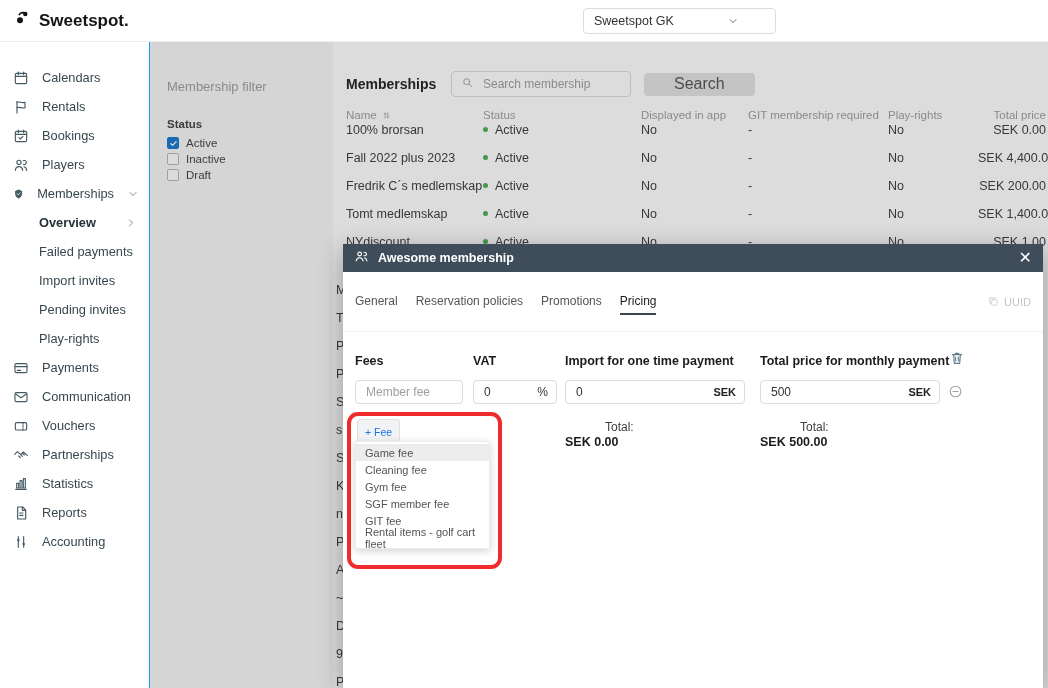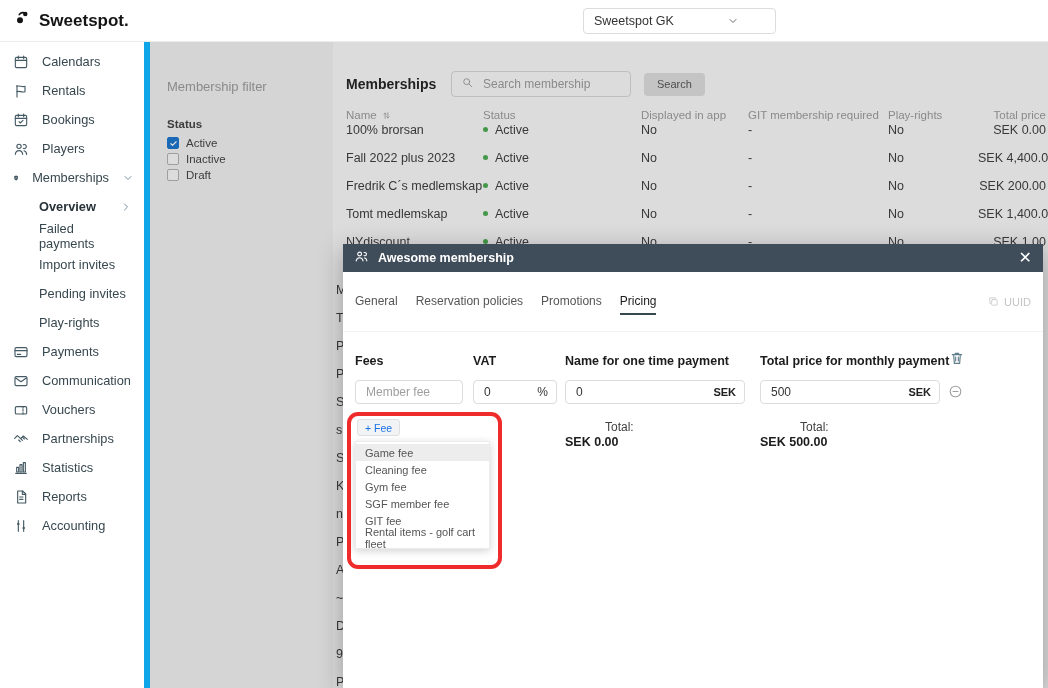--- a/index.html
+++ b/index.html
@@ -11,21 +11,21 @@
     border-bottom:1px solid #ececec;z-index:40;display:flex;align-items:center;}
   .logo{display:flex;align-items:center;gap:7px;margin-left:14px;
     font-weight:bold;font-size:17px;color:#141414;justify-content:center;}
   .club-select{position:absolute;left:583px;top:8px;width:193px;height:26px;
     border:1px solid #dcdcdc;border-radius:4px;background:#fff;box-sizing:border-box;
     display:flex;align-items:center;padding:0 10px;font-size:12.5px;color:#333;cursor:pointer;}
   .club-select .chev-wrap{margin-left:auto;margin-right:26px;display:flex;align-items:center;}
 
   
   .sidebar{position:absolute;top:41px;left:0;bottom:0;width:150px;background:#fff;
-    border-right:6px solid #0ea5e9;z-index:35;padding-top:6px;box-sizing:border-box;}
+    border-right:1px solid #0ea5e9;z-index:35;padding-top:22px;box-sizing:border-box;}
   .side-item{height:29px;display:flex;align-items:center;gap:13px;
     padding:0 10px 0 13px;font-size:12.8px;color:#37474f;cursor:pointer;}
   .side-item .chev{margin-left:auto;display:flex;align-items:center;}
   .side-sub{height:29px;display:flex;align-items:center;justify-content:space-between;
     padding:0 12px 0 39px;font-size:12.8px;color:#37474f;cursor:pointer;}
   .side-sub.selected{font-weight:bold;color:#263238;}
 
   
   .filter-panel{position:absolute;top:41px;left:150px;width:183px;bottom:0;
     background:#f7f7f7;box-sizing:border-box;padding:38px 17px;z-index:1;}
@@ -39,22 +39,22 @@
 
   
   .main{position:absolute;top:41px;left:333px;right:0;bottom:0;background:#fff;z-index:1;}
   .main-header{display:flex;align-items:center;padding:30px 0 8px 13px;}
   .main-title{font-size:14px;font-weight:bold;color:#212121;width:95px;}
   .search-box{display:flex;align-items:center;gap:7px;border:1px solid #dcdcdc;border-radius:4px;
     height:26px;width:180px;padding:0 9px;box-sizing:border-box;margin-left:10px;background:#fff;}
   .search-box input{border:none;outline:none;font-size:12px;color:#333;width:100%;background:transparent;
     font-family:"Liberation Sans",sans-serif;}
   .search-box input::placeholder{color:#9e9e9e;}
-  .search-btn{margin-left:13px;height:23px;padding:0 13px;background:#e3e3e3;border:none;
-    border-radius:4px;font-size:11px;color:#555;cursor:pointer;font-family:"Liberation Sans",sans-serif;}
+  .search-btn{margin-left:13px;height:23px;padding:0 30px;background:#e3e3e3;border:none;
+    border-radius:4px;font-size:16px;color:#555;cursor:pointer;font-family:"Liberation Sans",sans-serif;}
   .trow{display:grid;grid-template-columns:137px 158px 107px 140px 90px 1fr;align-items:center;
     height:28px;padding-left:13px;font-size:12.5px;color:#3c3c3c;}
   .thead{height:20px;font-size:11.5px;color:#9e9e9e;position:relative;z-index:2;background:#fff;}
   .thead .hcell{display:flex;align-items:center;gap:4px;}
   .rows{overflow:hidden;position:relative;}
   .trow.clipped{margin-top:-9px;}
   .cell{white-space:nowrap;overflow:hidden;}
   .price{text-align:right;padding-right:2px;white-space:nowrap;overflow:hidden;}
   .status-dot{display:inline-block;width:5px;height:5px;border-radius:50%;background:#4caf50;
     margin-right:7px;vertical-align:2px;}
@@ -79,21 +79,21 @@
   .uuid-btn{margin-left:auto;font-size:11px;color:#c4c4c4;display:flex;gap:5px;align-items:center;cursor:pointer;}
   .modal-body{position:relative;flex:1;}
   .f-label{position:absolute;top:22px;font-size:12.5px;font-weight:bold;color:#1c1c1c;}
   .inp{position:absolute;top:48px;height:24px;border:1px solid #dcdcdc;border-radius:4px;
     box-sizing:border-box;display:flex;align-items:center;padding:0 8px;background:#fff;}
   .inp input{border:none;outline:none;font-size:12px;color:#333;width:100%;background:transparent;
     font-family:"Liberation Sans",sans-serif;}
   .inp input::placeholder{color:#9e9e9e;}
   .suffix{font-size:11px;font-weight:bold;color:#212121;margin-left:6px;}
   .icon-btn{position:absolute;cursor:pointer;display:flex;align-items:center;}
-  .add-fee-btn{position:absolute;left:14px;top:87px;height:17px;padding:0 7px;font-size:10.5px;
+  .add-fee-btn{position:absolute;left:14px;top:87px;height:25px;padding:0 7px;font-size:10.5px;
     color:#1a73e8;background:#f1f3f4;border:1px solid #e0e0e0;border-radius:3px;cursor:pointer;
     font-family:"Liberation Sans",sans-serif;display:flex;align-items:center;}
   .fee-dropdown{position:absolute;left:12px;top:109px;width:133px;background:#fff;
     border:1px solid #ececec;box-shadow:0 2px 8px rgba(0,0,0,.18);padding:2px 0;}
   .fee-opt{height:17px;display:flex;align-items:center;padding:0 9px;font-size:11px;color:#555;cursor:pointer;}
   .fee-opt.hover{background:#ededed;}
   .annotation{position:absolute;left:4px;top:80px;width:147px;height:149px;
     border:4px solid #ef2b2b;border-radius:11px;z-index:5;pointer-events:none;}
   .total-label{position:absolute;top:88px;font-size:12px;color:#424242;margin-left:40px;}
   .total-value{position:absolute;top:103px;font-size:12.5px;font-weight:bold;color:#1c1c1c;}
@@ -371,21 +371,21 @@
           <svg width="11" height="11" viewBox="0 0 24 24" fill="none" stroke="#c4c4c4" stroke-width="1.7" stroke-linecap="round" stroke-linejoin="round">
             <rect x="8" y="8" width="12" height="12" rx="1.5"></rect>
             <path d="M5.5 16H4V4h12v1.5"></path>
           </svg>
           <span>UUID</span>
         </span>
       </div>
     <div class="modal-body">
       <span class="f-label" style="left:12px">Fees</span>
       <span class="f-label" style="left:130px">VAT</span>
-      <span class="f-label" style="left:222px">Name for one time payment</span>
+      <span class="f-label" style="left:222px">Import for one time payment</span>
       <span class="f-label" style="left:417px">Total price for monthly payment</span>
       <span class="icon-btn" style="left:606px;top:18px" id="trash-slot">
           <svg width="16" height="16" viewBox="0 0 24 24" fill="none" stroke="#607d8b" stroke-width="1.7" stroke-linecap="round" stroke-linejoin="round">
             <path d="M5 7h14M9.5 7V5h5v2M7 7l1 13h8l1-13M10 10.5v6M14 10.5v6"></path>
           </svg>
         </span>
 
       <div class="inp" style="left:12px;width:108px">
         <input type="text" placeholder="Member fee" style="">
       </div>

